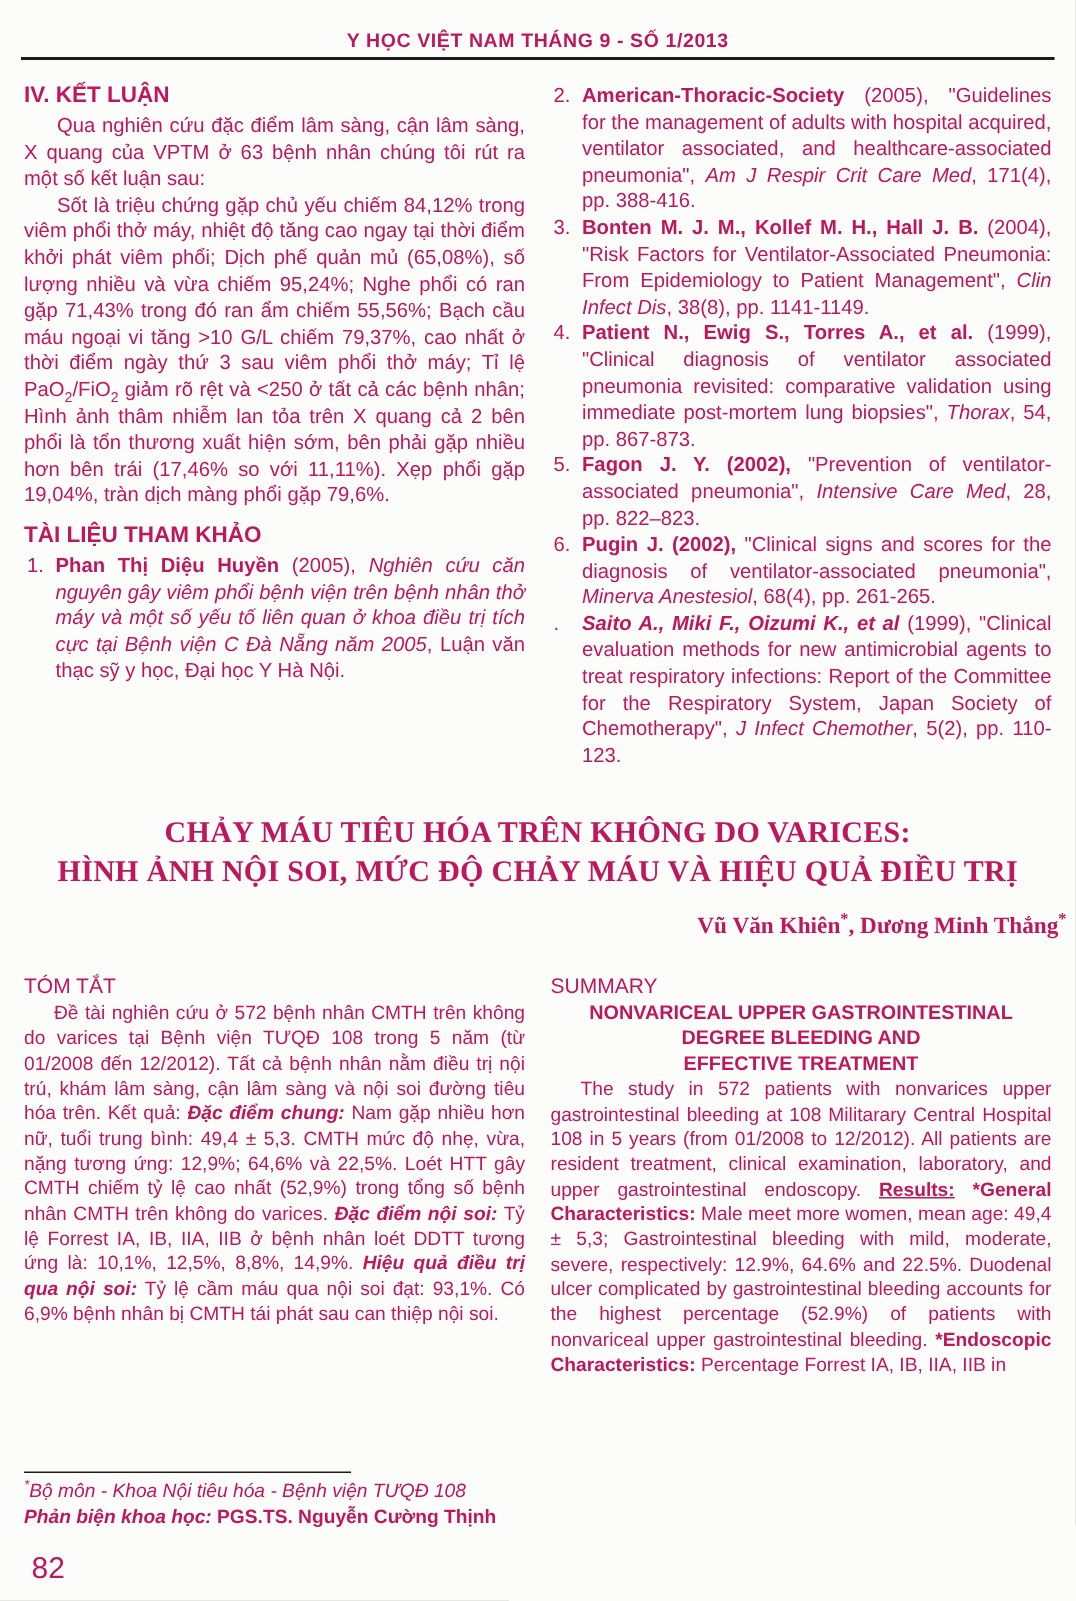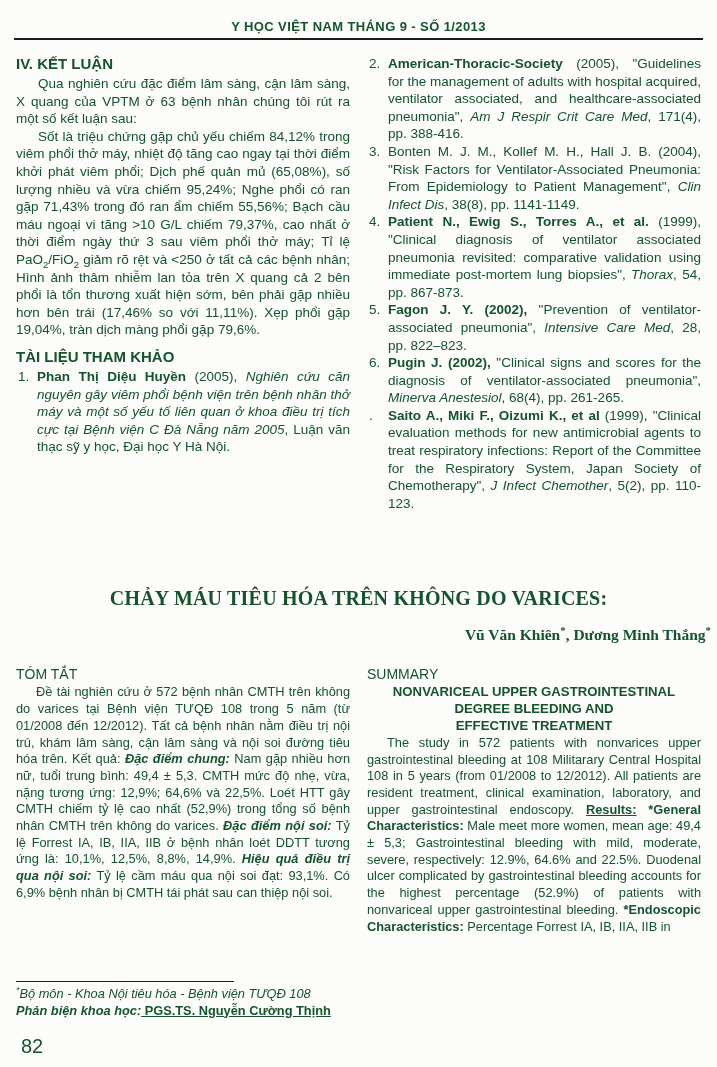--- a/index.html
+++ b/index.html
@@ -1,21 +1,21 @@
 <!DOCTYPE html>
 <html><head>
 <meta charset="utf-8">
 <style>
   html,body { margin:0; padding:0; background:#d8d8d4; }
   .page {
     position:relative;
     width:717px; height:1067px;
     margin:0 auto;
     background:#fcfcfa;
-    color:#14532d;
+    color:#be185d;
     font-family:"Liberation Sans", sans-serif;
     overflow:hidden;
   }
   
   .journal-header {
     padding-top:19px;
     text-align:center;
     font-weight:bold;
     font-size:13px;
     letter-spacing:.4px;
@@ -50,21 +50,21 @@
     position:relative;
     padding-left:21px;
     font-size:13.5px;
     line-height:17.6px;
     text-align:justify;
   }
   .ref .ref-num { position:absolute; left:2px; top:0; }
 
   
   .article-title {
-    margin-top:73px;
+    margin-top:30px;
     text-align:center;
     font-family:"Liberation Serif", serif;
     font-weight:bold;
     font-size:20px;
     line-height:26px;
     letter-spacing:.2px;
   }
   .article-authors {
     margin-top:15px;
     padding-right:6px;
@@ -139,43 +139,44 @@
       </div>
     </div>
 
     <div class="col">
       <div class="ref">
         <span class="ref-num">2.</span>
         <span><span style="font-weight: bold;">American-Thoracic-Society</span><span> (2005), "Guidelines for the management of adults with hospital acquired, ventilator associated, and healthcare-associated pneumonia", </span><span style="font-style: italic;">Am J Respir Crit Care Med</span><span>, 171(4), pp. 388-416.</span></span>
       </div>
       <div class="ref">
         <span class="ref-num">3.</span>
-        <span><span style="font-weight: normal;">Bonten M. J. M., Kollef M. H., Hall J. B.</span><span> (2004), "Risk Factors for Ventilator-Associated Pneumonia: From Epidemiology to Patient Management", </span><span style="font-style: italic;">Clin Infect Dis</span><span>, 38(8), pp. 1141-1149.</span></span>
+        <span><span style="font-weight: bold;">Bonten M. J. M., Kollef M. H., Hall J. B.</span><span> (2004), "Risk Factors for Ventilator-Associated Pneumonia: From Epidemiology to Patient Management", </span><span style="font-style: italic;">Clin Infect Dis</span><span>, 38(8), pp. 1141-1149.</span></span>
       </div>
       <div class="ref">
         <span class="ref-num">4.</span>
         <span><span style="font-weight: bold;">Patient N., Ewig S., Torres A., et al.</span><span> (1999), "Clinical diagnosis of ventilator associated pneumonia revisited: comparative validation using immediate post-mortem lung biopsies", </span><span style="font-style: italic;">Thorax</span><span>, 54, pp. 867-873.</span></span>
       </div>
       <div class="ref">
         <span class="ref-num">5.</span>
         <span><span style="font-weight: bold;">Fagon J. Y. (2002),</span><span> "Prevention of ventilator-associated pneumonia", </span><span style="font-style: italic;">Intensive Care Med</span><span>, 28, pp. 822–823.</span></span>
       </div>
       <div class="ref">
         <span class="ref-num">6.</span>
         <span><span style="font-weight: bold;">Pugin J. (2002),</span><span> "Clinical signs and scores for the diagnosis of ventilator-associated pneumonia", </span><span style="font-style: italic;">Minerva Anestesiol</span><span>, 68(4), pp. 261-265.</span></span>
       </div>
       <div class="ref">
         <span class="ref-num">.</span>
-        <span><span style="font-weight: bold;">Saito A., Miki F., Oizumi K., et al</span><span> (1999), "Clinical evaluation methods for new antimicrobial agents to treat respiratory infections: Report of the Committee for the Respiratory System, Japan Society of Chemotherapy", </span><span style="font-style: italic;">J Infect Chemother</span><span>, 5(2), pp. 110-123.</span></span>
+        <span><span style="font-weight: bold; font-style: italic;">Saito A., Miki F., Oizumi K., et al</span><span> (1999), "Clinical evaluation methods for new antimicrobial agents to treat respiratory infections: Report of the Committee for the Respiratory System, Japan Society of Chemotherapy", </span><span style="font-style: italic;">J Infect Chemother</span><span>, 5(2), pp. 110-123.</span></span>
       </div>
     </div>
   </div>
 
   <div class="article-title">
     <div>CHẢY MÁU TIÊU HÓA TRÊN KHÔNG DO VARICES:</div>
+    <div>HÌNH ẢNH NỘI SOI, MỨC ĐỘ CHẢY MÁU VÀ HIỆU QUẢ ĐIỀU TRỊ</div>
   </div>
   <div class="article-authors"><span>Vũ Văn Khiên</span><sup>*</sup><span>, Dương Minh Thắng</span><sup>*</sup></div>
 
   <div class="columns bottom-columns">
     <div class="col">
       <h3 class="abstract-heading">TÓM TẮT</h3>
       <p class="small-par indent"><span>Đề tài nghiên cứu ở 572 bệnh nhân CMTH trên không do varices tại Bệnh viện TƯQĐ 108 trong 5 năm (từ 01/2008 đến 12/2012). Tất cả bệnh nhân nằm điều trị nội trú, khám lâm sàng, cận lâm sàng và nội soi đường tiêu hóa trên. Kết quả: </span><span style="font-weight: bold; font-style: italic;">Đặc điểm chung:</span><span> Nam gặp nhiều hơn nữ, tuổi trung bình: 49,4 ± 5,3. CMTH mức độ nhẹ, vừa, nặng tương ứng: 12,9%; 64,6% và 22,5%. Loét HTT gây CMTH chiếm tỷ lệ cao nhất (52,9%) trong tổng số bệnh nhân CMTH trên không do varices. </span><span style="font-weight: bold; font-style: italic;">Đặc điểm nội soi:</span><span> Tỷ lệ Forrest IA, IB, IIA, IIB ở bệnh nhân loét DDTT tương ứng là: 10,1%, 12,5%, 8,8%, 14,9%. </span><span style="font-weight: bold; font-style: italic;">Hiệu quả điều trị qua nội soi:</span><span> Tỷ lệ cầm máu qua nội soi đạt: 93,1%. Có 6,9% bệnh nhân bị CMTH tái phát sau can thiệp nội soi.</span></p>
     </div>
 
     <div class="col">
@@ -183,18 +184,18 @@
       <div class="summary-subtitle">NONVARICEAL UPPER GASTROINTESTINAL</div>
       <div class="summary-subtitle">DEGREE BLEEDING AND</div>
       <div class="summary-subtitle">EFFECTIVE TREATMENT</div>
       <p class="small-par indent"><span>The study in 572 patients with nonvarices upper gastrointestinal bleeding at 108 Militarary Central Hospital 108 in 5 years (from 01/2008 to 12/2012). All patients are resident treatment, clinical examination, laboratory, and upper gastrointestinal endoscopy. </span><span style="font-weight: bold; text-decoration: underline;">Results:</span><span> </span><span style="font-weight: bold;">*General Characteristics:</span><span> Male meet more women, mean age: 49,4 ± 5,3; Gastrointestinal bleeding with mild, moderate, severe, respectively: 12.9%, 64.6% and 22.5%. Duodenal ulcer complicated by gastrointestinal bleeding accounts for the highest percentage (52.9%) of patients with nonvariceal upper gastrointestinal bleeding. </span><span style="font-weight: bold;">*Endoscopic Characteristics:</span><span> Percentage Forrest IA, IB, IIA, IIB in</span></p>
     </div>
   </div>
 
   <div class="footnote">
     <hr class="footnote-rule">
     <div><sup style="font-style: italic;">*</sup><span style="font-style: italic;">Bộ môn - Khoa Nội tiêu hóa - Bệnh viện TƯQĐ 108</span></div>
-    <div><span style="font-weight: bold; font-style: italic;">Phản biện khoa học:</span><span style="font-weight: bold; text-decoration: underline;"> PGS.TS. Nguyễn Cường Thịnh</span></div>
+    <div><span style="font-weight: bold; font-style: italic;">Phản biện khoa học:</span><span style="font-weight: bold;"> PGS.TS. Nguyễn Cường Thịnh</span></div>
   </div>
 
   <div class="page-number">82</div>
 
 </div>
 
 </body></html>

